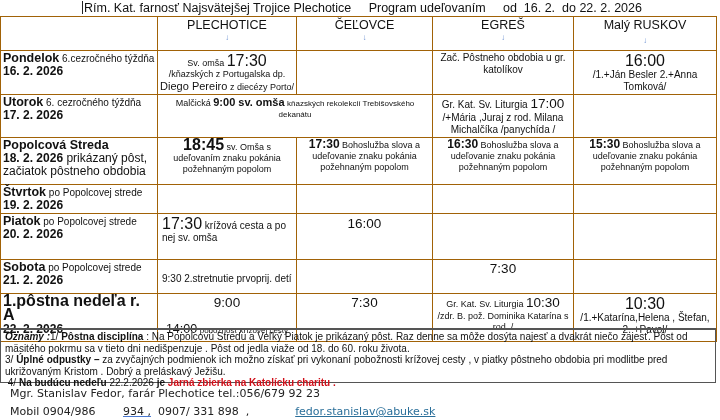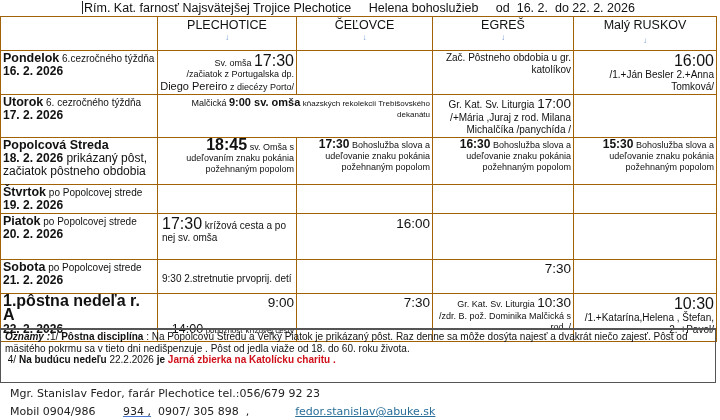--- a/index.html
+++ b/index.html
@@ -7,58 +7,58 @@
   body { font-family: "Liberation Sans", sans-serif; color: #111; position: relative; }
   .title { position: absolute; top: 1px; left: 82px; font-size: 12.5px; white-space: pre; line-height: 15px; }
   .title .caret { display: inline-block; width: 1px; height: 13px; background: #222; vertical-align: -2px; margin-right: 1px; }
   table.sched { position: absolute; top: 16px; left: 0; width: 716px; border-collapse: collapse; table-layout: fixed; }
   table.sched td, table.sched th { border: 1px solid #a16207; vertical-align: top; font-weight: normal; }
   table.sched th { font-size: 12.5px; text-align: center; padding-top: 1px; height: 34px; position: relative; }
   th .arrow { display: block; color: #6a8fd0; font-size: 8px; line-height: 10px; margin-top: 1px; }
   .day { padding: 1px 2px; font-size: 10px; line-height: 12px; }
   .day b { font-size: 12.5px; }
   .day .date { font-weight: bold; font-size: 12px; }
-  .cell { text-align: right; font-size: 9px; line-height: 11px; padding: 1px 2px; }
+  .cell { text-align: center; font-size: 9px; line-height: 11px; padding: 1px 2px; }
   .big { font-size: 16px; line-height: 17px; }
   .mid { font-size: 13.5px; line-height: 16px; }
   .bold { font-weight: bold; }
   .left { text-align: left; }
   .sm { font-size: 8px; }
   .f10 { font-size: 10px; line-height: 12px; }
   .notes { position: absolute; top: 328px; left: 0; width: 716px; height: 55px; border: 1px solid #555; border-top: 2px solid #555; padding: 1px 4px; font-size: 10px; line-height: 11.5px; }
   .red { color: #d0101a; font-weight: bold; }
   .footer { position: absolute; left: 10px; font-size: 11px; line-height: 14px; font-family: "DejaVu Sans", sans-serif; color: #222; }
   .link { color: #2a6f9a; text-decoration: underline; margin-left: 39px; }
   .uline { text-decoration: underline; text-decoration-color: #4a78d0; margin-left: 24px; }
 </style>
 </head>
 <body>
 
-<div class="title"><span class="caret"></span><span>Rím. Kat. farnosť Najsvätejšej Trojice Plechotice</span>     <span>Helena bohoslužieb</span>     <span>od  16. 2.  do 22. 2. 2026</span></div>
+<div class="title"><span class="caret"></span><span>Rím. Kat. farnosť Najsvätejšej Trojice Plechotice</span>     <span>Program udeľovaním</span>     <span>od  16. 2.  do 22. 2. 2026</span></div>
 
 <table class="sched">
   <colgroup>
     <col style="width:157px">
       <col style="width:139px">
       <col style="width:136px">
       <col style="width:141px">
       <col style="width:143px">
   </colgroup>
   <tbody>
       <tr>
     <th></th>
     <th><span>PLECHOTICE</span><span class="arrow">↓</span></th>
     <th><span>ČEĽOVCE</span><span class="arrow">↓</span></th>
     <th><span>EGREŠ</span><span class="arrow">↓</span></th>
     <th><span>Malý RUSKOV</span><span class="arrow" style="margin-top:4px">↓</span></th>
   </tr>
 
   <tr style="height:43px">
     <td class="day"><b>Pondelok</b> <span>6.cezročného týždňa</span><br><span class="date">16. 2. 2026</span></td>
-    <td class="cell"><span>Sv. omša</span> <span class="big">17:30</span><br><span>/začiatok z Portugalska dp.</span><br><span class="f10" style="font-size:11px">Diego Pereiro</span> <span>z diecézy Porto/</span></td>
+    <td class="cell"><span>Sv. omša</span> <span class="big">17:30</span><br><span>/kňazských z Portugalska dp.</span><br><span class="f10" style="font-size:11px">Diego Pereiro</span> <span>z diecézy Porto/</span></td>
     <td class="cell"></td>
     <td class="cell f10"><span>Zač. Pôstneho obdobia u gr. katolíkov</span></td>
     <td class="cell f10"><span class="big">16:00</span><br><span>/1.+Ján Besler 2.+Anna Tomková/</span></td>
   </tr>
 
   <tr style="height:33px">
     <td class="day"><b>Utorok</b> <span>6. cezročného týždňa</span><br><span class="date">17. 2. 2026</span></td>
     <td class="cell" colspan="2"><span>Malčická</span> <span class="bold f10" style="font-size:11px">9:00 sv. omša</span> <span class="sm">kňazských rekolekcií Trebišovského dekanátu</span></td>
     <td class="cell f10"><span>Gr. Kat. Sv. Liturgia</span> <span class="mid">17:00</span><br><span>/+Mária ,Juraj z rod. Milana Michalčíka /panychída /</span></td>
     <td class="cell"></td>
@@ -93,25 +93,26 @@
     <td class="cell left f10" style="padding-left:4px;padding-top:13px"><span>9:30 2.stretnutie prvoprij. detí</span></td>
     <td></td>
     <td class="cell mid" style="padding-top:1px"><span>7:30</span></td>
     <td></td>
   </tr>
 
   <tr style="height:48px">
     <td class="day"><b style="font-size:16px">1.pôstna nedeľa r. A</b><br><span class="date">22. 2. 2026</span></td>
     <td class="cell"><span class="mid">9:00</span><br><span style="display:block;height:10px"></span><span class="mid" style="font-size:12.5px">14:00</span> <span class="sm">pobožnosť krížovej cesty</span></td>
     <td class="cell mid"><span>7:30</span></td>
-    <td class="cell"><span>Gr. Kat. Sv. Liturgia</span> <span class="mid">10:30</span><br><span>/zdr. B. pož. Dominika Malčická s rod. /</span></td>
+    <td class="cell"><span>Gr. Kat. Sv. Liturgia</span> <span class="mid">10:30</span><br><span>/zdr. B. pož. Dominika Katarína s rod. /</span></td>
     <td class="cell f10"><span class="big">10:30</span><br><span>/1.+Katarína,Helena , Štefan, 2. +Pavol/</span></td>
   </tr>
 </tbody>
   </table>
 
 <div class="notes">
   <div><i class="bold">Oznamy :</i><span>1/ </span><b>Pôstna disciplína</b><span> : Na Popolcovú Stredu a Veľký Piatok je prikázaný pôst. Raz denne sa môže dosýta najesť a dvakrát niečo zajesť. Pôst od mäsitého pokrmu sa v tieto dni nedišpenzuje . Pôst od jedla viaže od 18. do 60. roku života.</span></div>
+  <div><span>3/ </span><b>Úplné odpustky –</b><span> za zvyčajných podmienok ich možno získať pri vykonaní pobožnosti krížovej cesty , v piatky pôstneho obdobia pri modlitbe pred ukrižovaným Kristom . Dobrý a preláskavý Ježišu.</span></div>
   <div>&nbsp;<span>4/ </span><b>Na budúcu nedeľu</b><span> 22.2.2026  </span><b>je </b><span class="red">Jarná zbierka na Katolícku charitu .</span></div>
 </div>
 
 <div class="footer" style="top:387px">Mgr. Stanislav Fedor, farár Plechotice tel.:056/679 92 23</div>
-<div class="footer" style="top:405px"><span>Mobil 0904/986 </span><span class="uline">934 ,</span><span style="white-space:pre">  0907/ 305 898  ,  </span><a class="link">fedor.stanislav@abuke.sk</a></div>
+<div class="footer" style="top:405px"><span>Mobil 0904/986 </span><span class="uline">934 ,</span><span style="white-space:pre">  0907/ 331 898  ,  </span><a class="link">fedor.stanislav@abuke.sk</a></div>
 
 </body></html>

